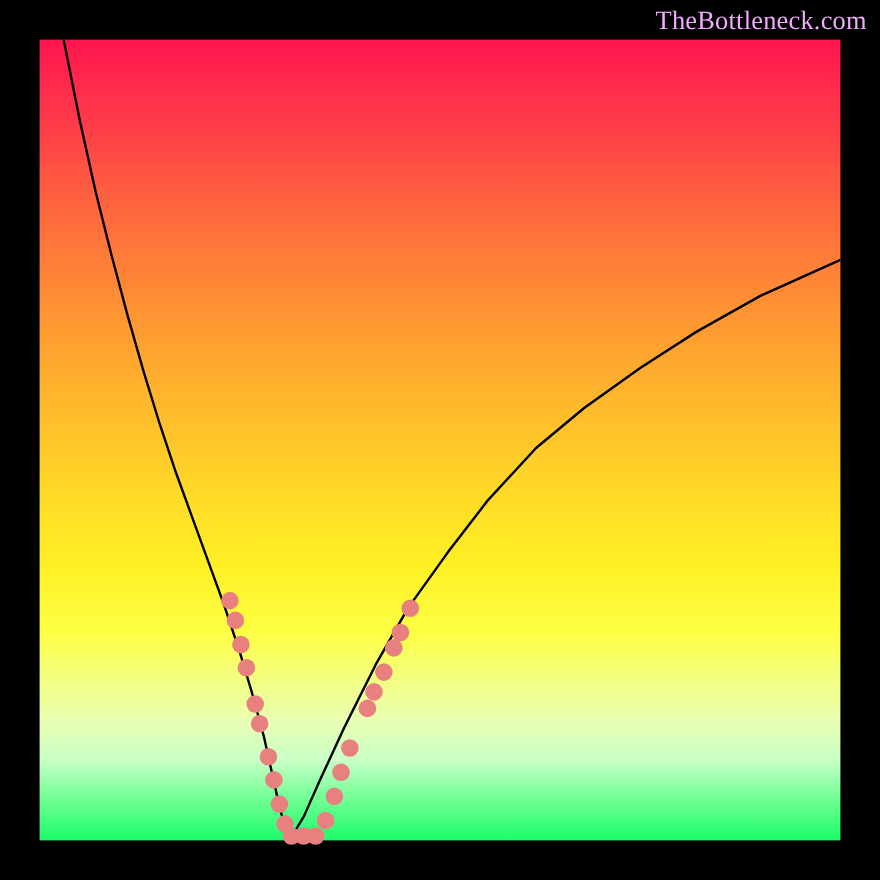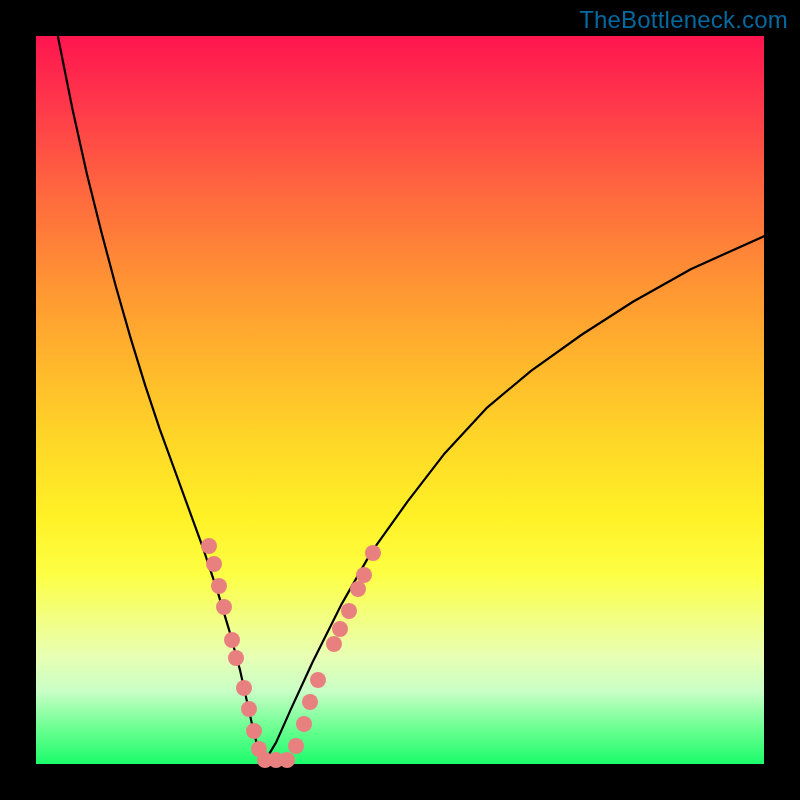--- a/index.html
+++ b/index.html
@@ -47,23 +47,23 @@
     width: 16px;
     height: 16px;
     border-radius: 50%;
     background: #e88080;
     transform: translate(-50%, -50%);
   }
   .watermark {
     position: absolute;
     top: 6px;
     right: 12px;
-    font-family: Liberation Sans, sans-serif;
+    font-family: Liberation Serif, serif;
     font-size: 24px;
-    color: #0369a1;
+    color: #f0abfc;
     letter-spacing: 0.2px;
   }
   svg { position: absolute; inset: 0; }
 </style>
 </head>
 <body>
 
 <div class="outer">
   <div class="watermark">TheBottleneck.com</div>
   <div class="plot">

